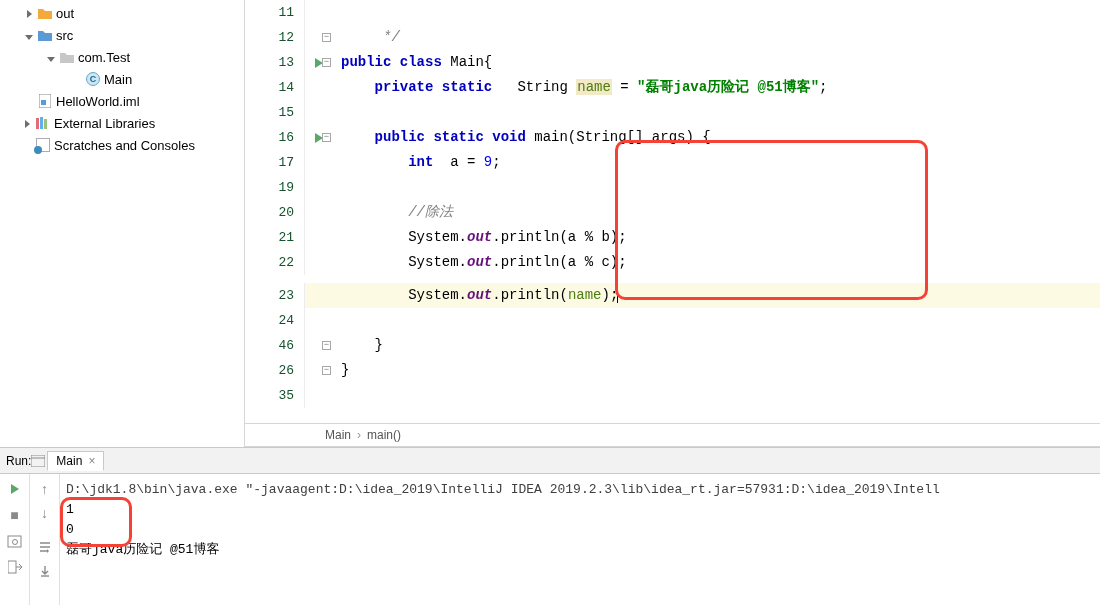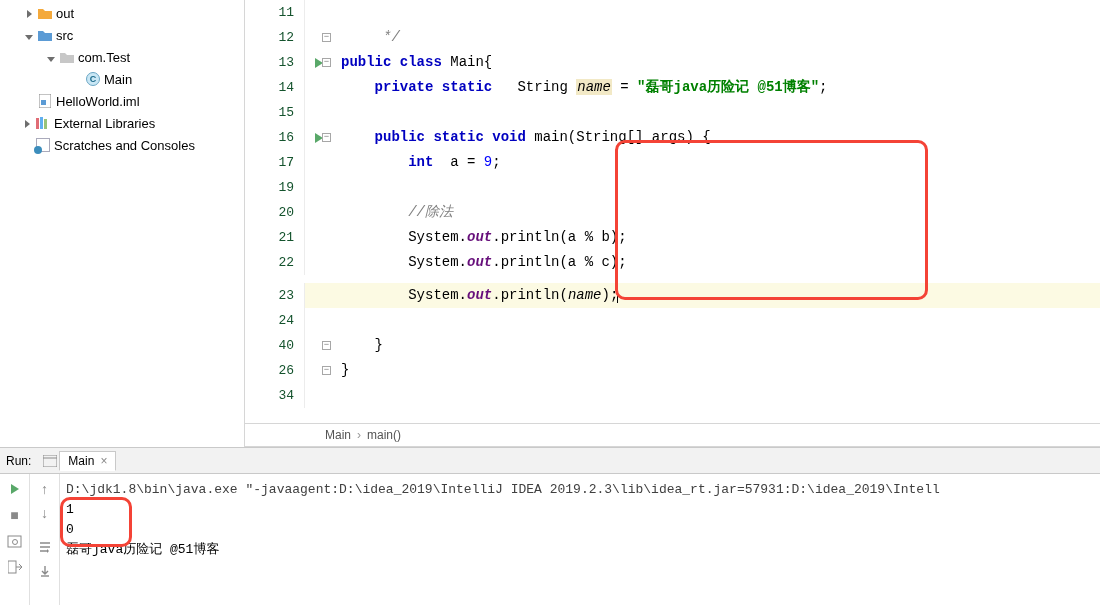--- a/index.html
+++ b/index.html
@@ -86,21 +86,21 @@
   .code-text {
     padding-left: 8px;
     white-space: pre;
     flex:1;
   }
   .hl-line { background:#fcfae3;margin-top:8px; }
   
   .cm  { color:#808080; font-style:italic; }
   .kw  { color:#0000c0; font-weight:bold; }
   .str { color:#008000; font-weight:bold;}
-  .fld { color:#000000; font-style:italic;}
+  .fld { color:#4d7c0f; }
   .out { color:#660e7a; font-style:italic; font-weight:bold;}
   .num { color:#0000ff; }
   .name-decl { background:#f2e9c6; padding:0 1px;}
   .cursor { border-right:1px solid #000; margin-left:-1px;}
 
   .red-box{
     position:absolute;
     border:3px solid #f44336;
     border-radius:10px;
     pointer-events:none;
@@ -318,51 +318,51 @@
           <div class="gutter">23</div>
           <div class="gutter-marks"></div>
           <div class="code-text">        System.<span class="out">out</span>.println(<span class="fld">name</span>);<span class="cursor"></span></div>
         </div>
         <div class="code-line">
           <div class="gutter">24</div>
           <div class="gutter-marks"></div>
           <div class="code-text"></div>
         </div>
         <div class="code-line">
-          <div class="gutter">40</div>
+          <div class="gutter">46</div>
           <div class="gutter-marks">
             <span class="fold-minus">−</span>
           </div>
           <div class="code-text">    }</div>
         </div>
         <div class="code-line">
           <div class="gutter">26</div>
           <div class="gutter-marks">
             <span class="fold-minus">−</span>
           </div>
           <div class="code-text">}</div>
         </div>
         <div class="code-line">
-          <div class="gutter">34</div>
+          <div class="gutter">35</div>
           <div class="gutter-marks"></div>
           <div class="code-text"></div>
         </div>
         <div class="red-box" style="top: 140px; left: 370px; width: 313px; height: 160px;"></div>
       </div>
     <div class="breadcrumb">
       <span>Main</span>
       <span class="sep">›</span>
       <span>main()</span>
     </div>
   </div>
 </div>
 
 <div class="run-panel">
   <div class="run-header">
-    <span style="margin-right:12px;">Run:</span>
+    <span style="">Run:</span>
     <span style="width:16px;display:inline-flex;align-items:center;" class="grey">
       <svg width="14" height="12">
           <rect x="0" y="0" width="14" height="12" fill="none" stroke="#8a8a8a"></rect>
           <line x1="0" y1="3" x2="14" y2="3" stroke="#8a8a8a"></line>
         </svg>
     </span>
     <div class="tab">
       <span>Main</span>
       <span class="close-x">×</span>
     </div>

